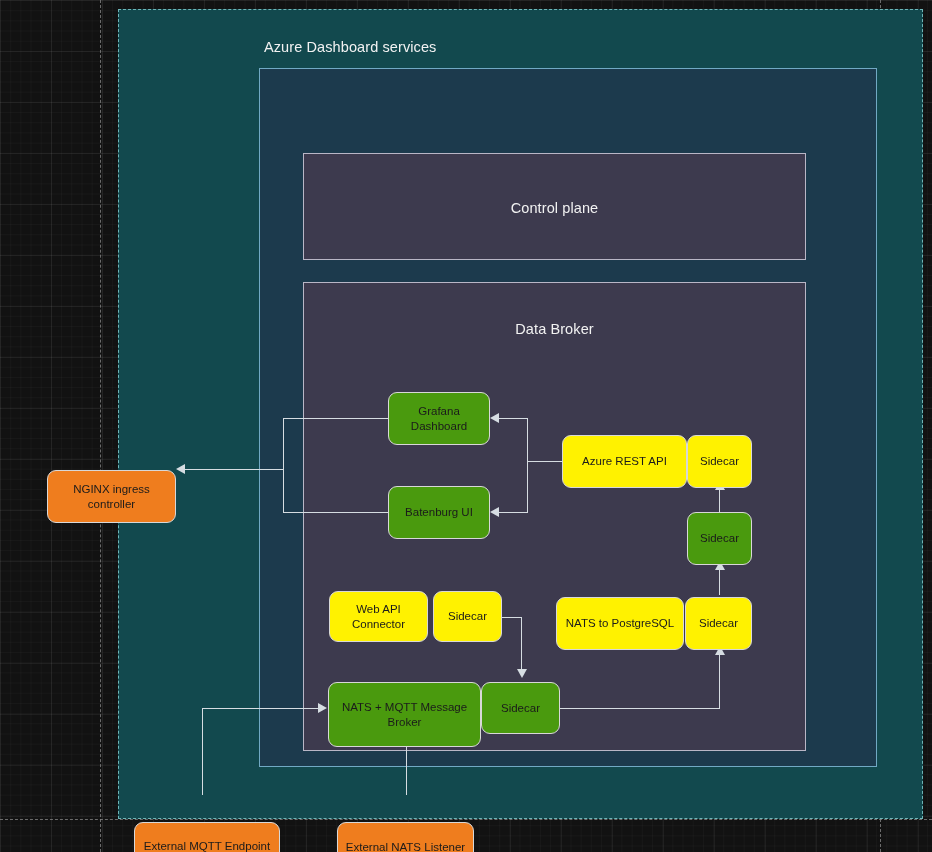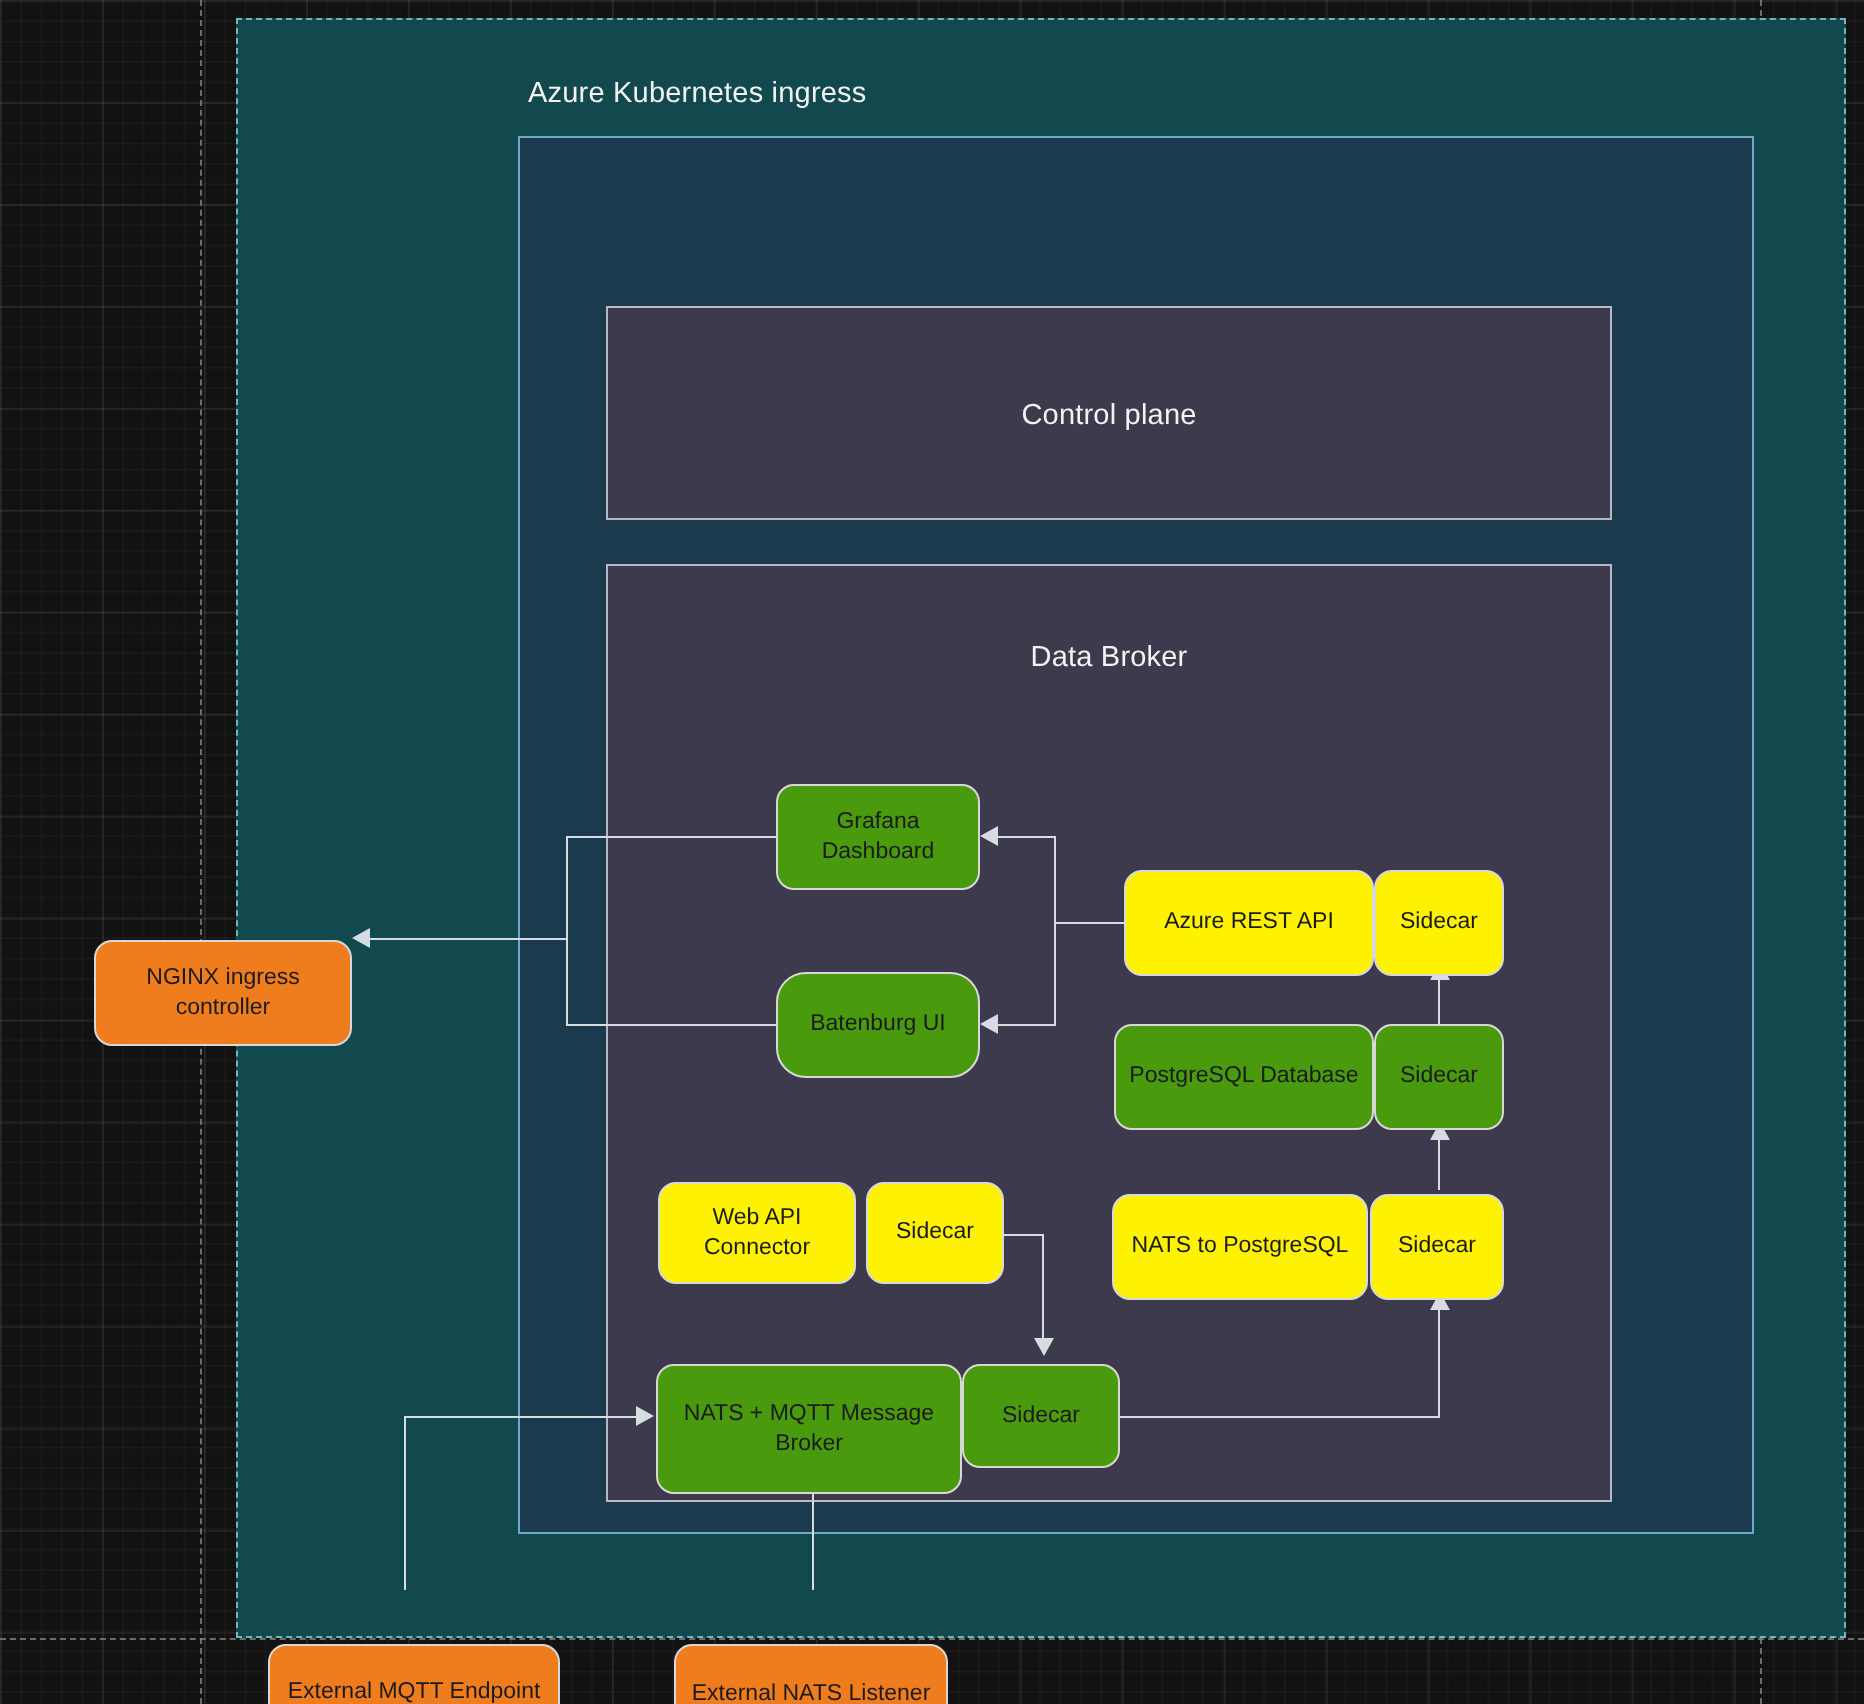--- a/index.html
+++ b/index.html
@@ -162,21 +162,21 @@
 </head>
 <body>
 
 <div id="canvas">
 
   <div class="page-line v" style="left:100px;"></div>
   <div class="page-line v" style="left:880px;"></div>
   <div class="page-line h" style="top:819px;"></div>
 
   <div class="container-box aks-box">
-    <div class="container-title aks-title">Azure Kubernetes ingress</div>
+    <div class="container-title aks-title">Azure Dashboard services</div>
   </div>
 
   <div class="container-box mesh-box">
     <div class="container-title mesh-title">Service Mesh</div>
   </div>
 
   <div class="container-box plane-box control-plane">
     <div class="container-title plane-title">Control plane</div>
   </div>
 
@@ -216,26 +216,25 @@
   <div class="edge v" style="left:719px; top:570px; height:25px;"></div>
   <div class="arrow up" style="left:715px; top:561px;"></div>
 
   <div class="edge v" style="left:719px; top:490px; height:23px;"></div>
   <div class="arrow up" style="left:715px; top:481px;"></div>
 
   <div class="node orange" style="left:47px; top:442px; width:129px; height:53px;">NGINX ingress controller</div>
 
   <div class="node green" style="left:388px; top:392px; width:102px; height:53px;">Grafana Dashboard</div>
 
-  <div class="node green" style="left:388px; top:486px; width:102px; height:53px;border-radius:15px;">Batenburg UI</div>
+  <div class="node green" style="left:388px; top:486px; width:102px; height:53px;">Batenburg UI</div>
 
   <div class="node yellow" style="left:562px; top:435px; width:125px; height:53px;">Azure REST API</div>
   <div class="node yellow" style="left:687px; top:435px; width:65px; height:53px;">Sidecar</div>
 
-  <div class="node green" style="left:557px; top:512px; width:130px; height:53px;">PostgreSQL Database</div>
   <div class="node green" style="left:687px; top:512px; width:65px; height:53px;">Sidecar</div>
 
   <div class="node yellow" style="left:329px; top:591px; width:99px; height:51px;">Web API Connector</div>
   <div class="node yellow" style="left:433px; top:591px; width:69px; height:51px;">Sidecar</div>
 
   <div class="node yellow" style="left:556px; top:597px; width:128px; height:53px;">NATS to PostgreSQL</div>
   <div class="node yellow" style="left:685px; top:597px; width:67px; height:53px;">Sidecar</div>
 
   <div class="node green" style="left:328px; top:682px; width:153px; height:65px;">NATS + MQTT Message Broker</div>
   <div class="node green" style="left:481px; top:682px; width:79px; height:52px;">Sidecar</div>

